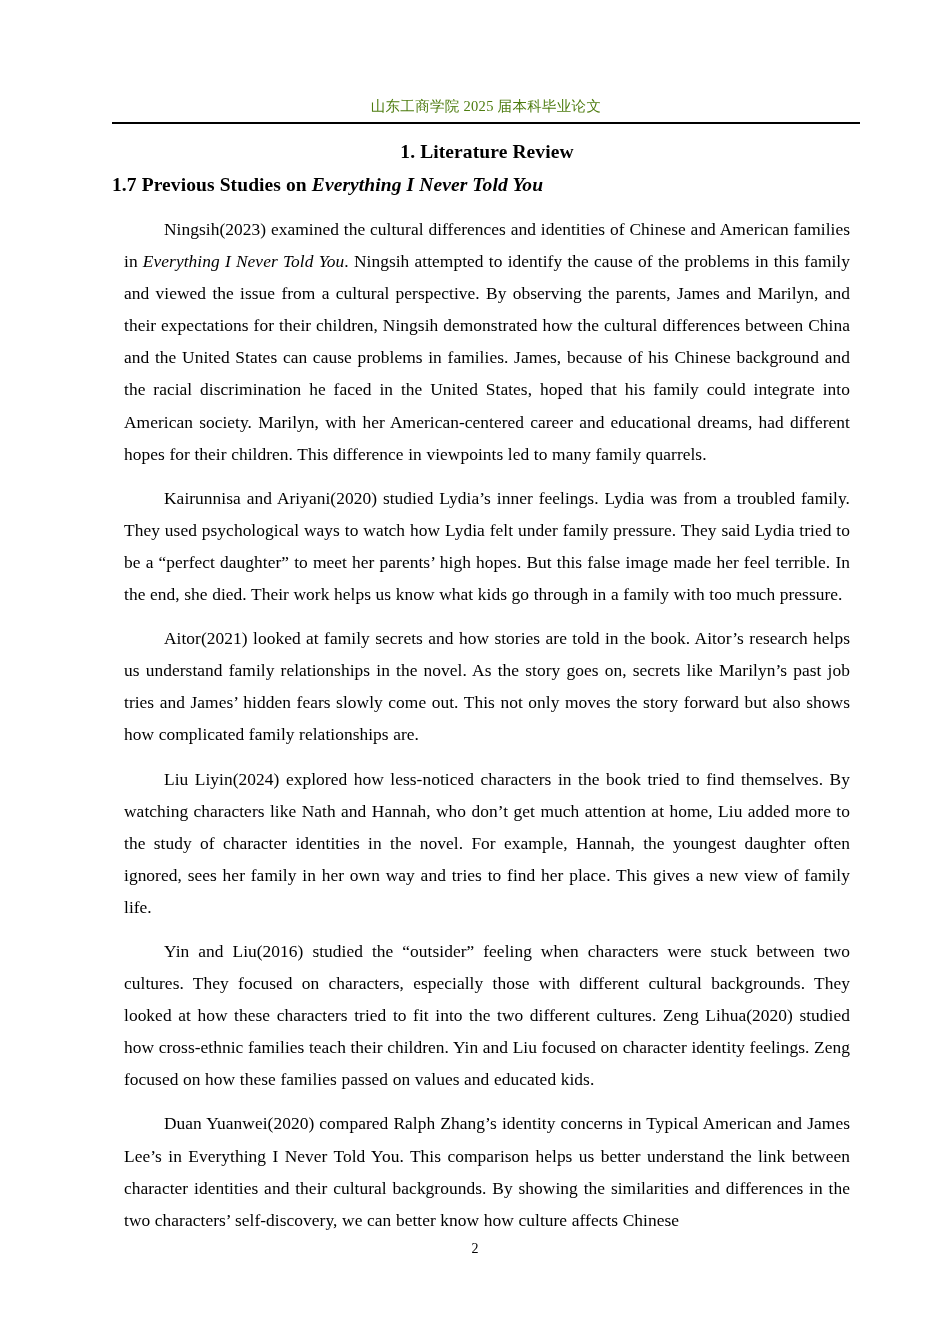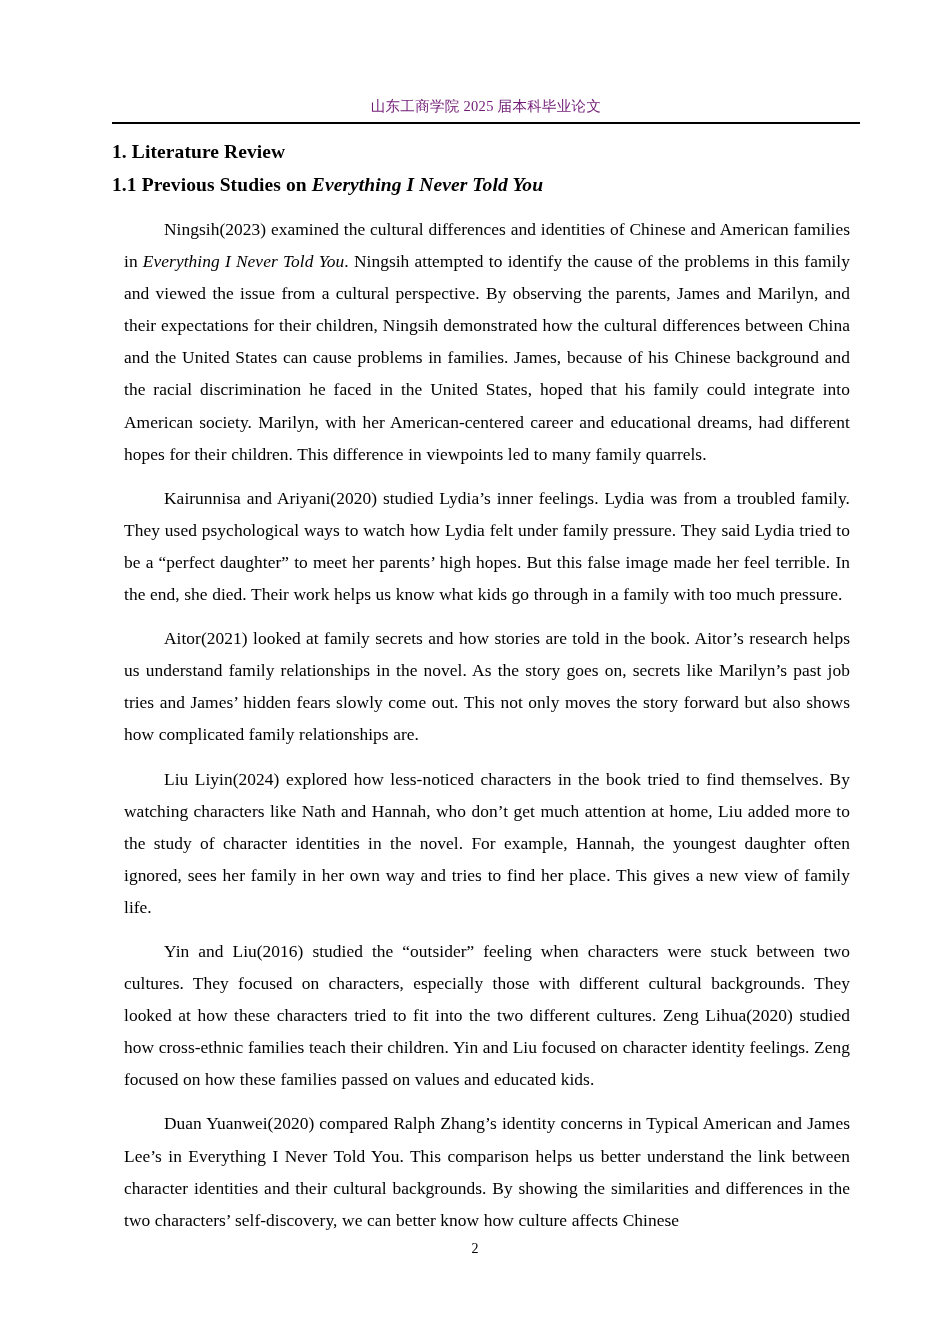--- a/index.html
+++ b/index.html
@@ -29,21 +29,21 @@
     left: 112px;
     top: 96px;
     width: 748px;
     text-align: center;
   }
   .header-text {
     font-family: "Liberation Serif", "DejaVu Serif", serif;
     font-size: 14.5px;
     line-height: 20px;
     letter-spacing: 0.3px;
-    color: #701a75;
+    color: #4d7c0f;
     display: block;
   }
   .header-rule {
     position: absolute;
     left: 112px;
     top: 122px;
     width: 748px;
     height: 0;
     border-top: 2.2px solid #000;
   }
@@ -54,20 +54,21 @@
     top: 136px;
     width: 750px;
   }
   h1.doc-h1 {
     margin: 0 0 2px 0;
     padding: 0;
     font-size: 19.5px;
     font-weight: bold;
     line-height: 31px;
     letter-spacing: 0.1px;
+    text-align: center;
   }
   h2.doc-h2 {
     margin: 0 0 6px 0;
     padding: 0;
     font-size: 19.5px;
     font-weight: bold;
     line-height: 32px;
     letter-spacing: 0.1px;
   }
   h2.doc-h2 .title-italic {
@@ -108,21 +109,21 @@
   <div class="header">
     <span class="header-text">山东工商学院 2025 届本科毕业论文</span>
   </div>
   <div class="header-rule"></div>
 
   <div class="content">
 
     <h1 class="doc-h1">1. Literature Review</h1>
 
     <h2 class="doc-h2">
-      <span>1.1 Previous Studies on </span><span class="title-italic">Everything I Never Told You</span>
+      <span>1.7 Previous Studies on </span><span class="title-italic">Everything I Never Told You</span>
     </h2>
 
     <div>
         <p class="para"><span>Ningsih(2023) examined the cultural differences and identities of Chinese and American families in </span><span class="bt">Everything I Never Told You</span><span>. Ningsih attempted to identify the cause of the problems in this family and viewed the issue from a cultural perspective. By observing the parents, James and Marilyn, and their expectations for their children, Ningsih demonstrated how the cultural differences between China and the United States can cause problems in families. James, because of his Chinese background and the racial discrimination he faced in the United States, hoped that his family could integrate into American society. Marilyn, with her American-centered career and educational dreams, had different hopes for their children. This difference in viewpoints led to many family quarrels.</span></p>
         <p class="para"><span>Kairunnisa and Ariyani(2020) studied Lydia’s inner feelings. Lydia was from a troubled family. They used psychological ways to watch how Lydia felt under family pressure. They said Lydia tried to be a “perfect daughter” to meet her parents’ high hopes. But this false image made her feel terrible. In the end, she died. Their work helps us know what kids go through in a family with too much pressure.</span></p>
         <p class="para"><span>Aitor(2021) looked at family secrets and how stories are told in the book. Aitor’s research helps us understand family relationships in the novel. As the story goes on, secrets like Marilyn’s past job tries and James’ hidden fears slowly come out. This not only moves the story forward but also shows how complicated family relationships are.</span></p>
         <p class="para"><span>Liu Liyin(2024) explored how less-noticed characters in the book tried to find themselves. By watching characters like Nath and Hannah, who don’t get much attention at home, Liu added more to the study of character identities in the novel. For example, Hannah, the youngest daughter often ignored, sees her family in her own way and tries to find her place. This gives a new view of family life.</span></p>
         <p class="para"><span>Yin and Liu(2016) studied the “outsider” feeling when characters were stuck between two cultures. They focused on characters, especially those with different cultural backgrounds. They looked at how these characters tried to fit into the two different cultures. Zeng Lihua(2020) studied how cross-ethnic families teach their children. Yin and Liu focused on character identity feelings. Zeng focused on how these families passed on values and educated kids.</span></p>
         <p class="para"><span>Duan Yuanwei(2020) compared Ralph Zhang’s identity concerns in Typical American and James Lee’s in Everything I Never Told You. This comparison helps us better understand the link between character identities and their cultural backgrounds. By showing the similarities and differences in the two characters’ self-discovery, we can better know how culture affects Chinese</span></p>
       </div>

